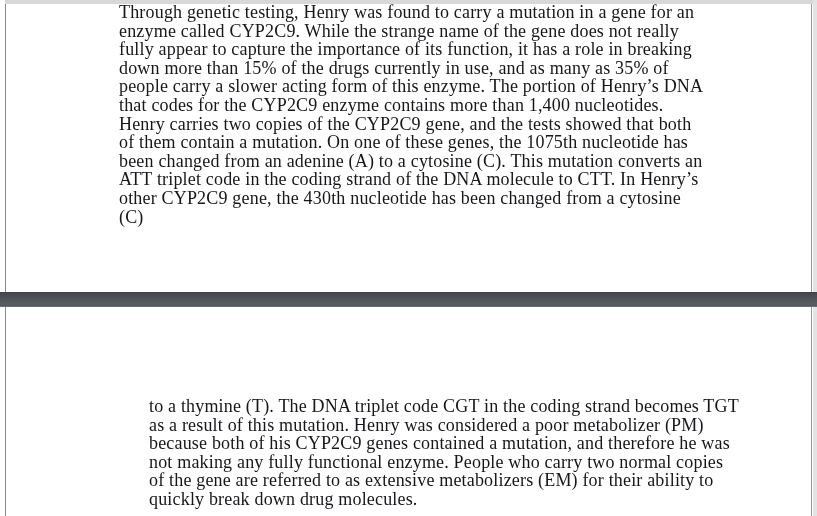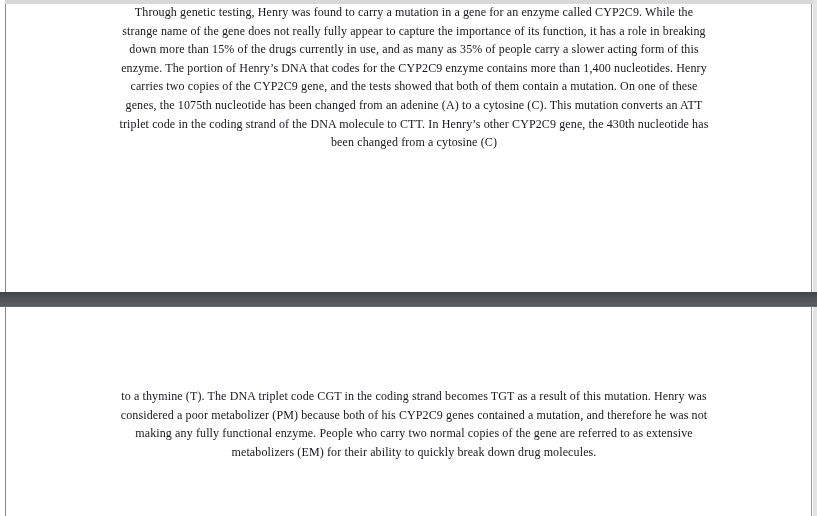--- a/index.html
+++ b/index.html
@@ -93,31 +93,32 @@
     height: 1px;
     background: #6a6e73;
   }
 
   
   .page-text {
     position: absolute;
     left: 113px;
     width: 590px;
     color: #17171b;
-    font-size: 12px;
+    font-size: 18px;
     line-height: 18.6px;
-    text-align: center;
+    text-align: left;
     letter-spacing: 0.01em;
     -webkit-font-smoothing: antialiased;
   }
   .page-one .page-text {
     top: -1px;
   }
   .page-two .page-text {
-    top: 80px;
+    top: 90px;
+    margin-left: 30px;
   }
   .page-text p {
     margin: 0;
     white-space: pre-line;
   }
 </style>
 </head>
 <body>
 
 <div id="viewer">

